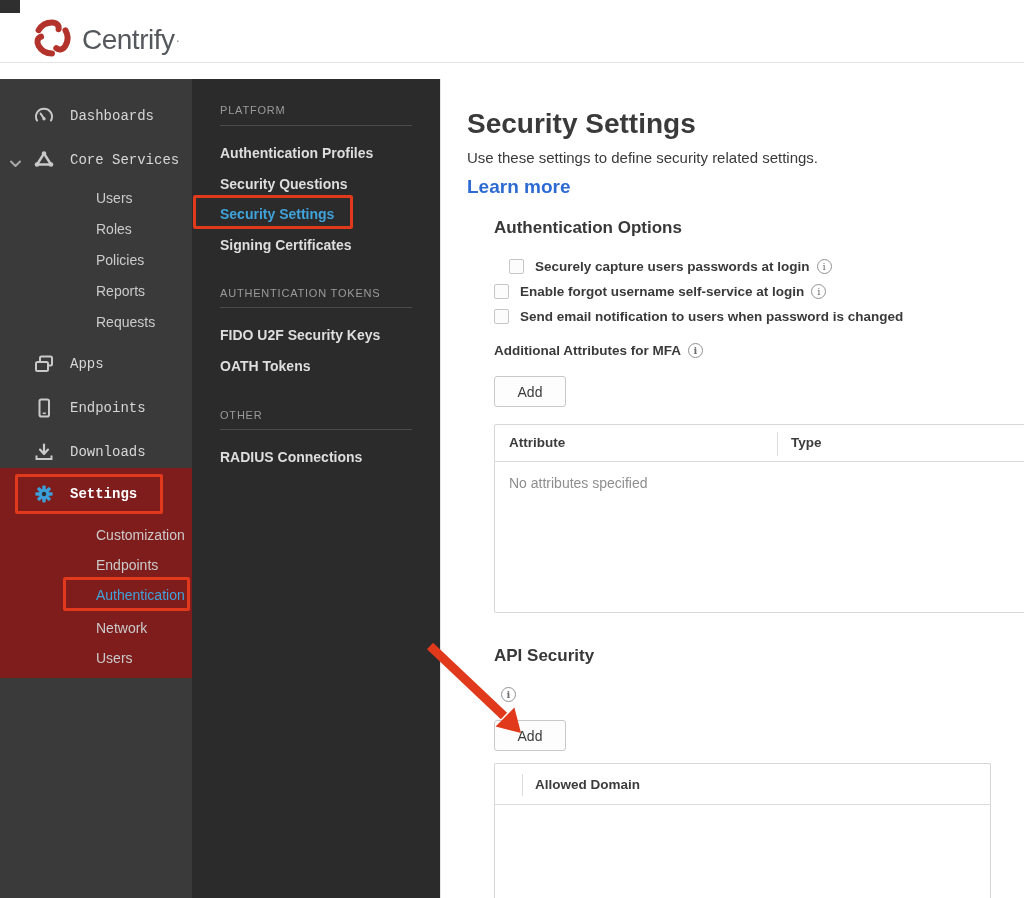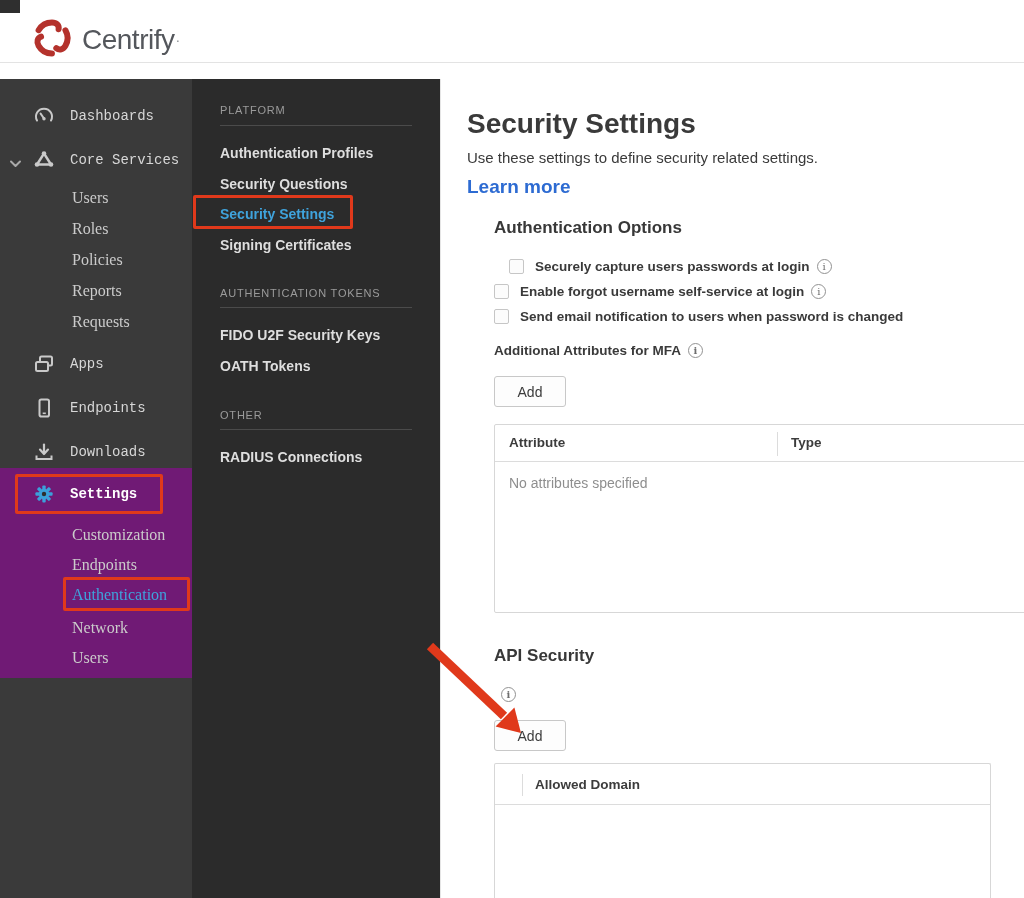--- a/index.html
+++ b/index.html
@@ -13,23 +13,23 @@
   .logo-wrap { position:absolute; left:30px; top:16px; display:flex; align-items:center; }
   .brand-text { font-size:28px; color:#54575c; letter-spacing:-0.5px; margin-left:8px; }
   .brand-mark { font-size:14px; color:#8b8f94; vertical-align:super; margin-left:1px; }
 
   
   .sidebar { position:absolute; left:0; top:79px; width:192px; height:819px; background:#3a3a3a; }
   .nav-row { position:absolute; left:0; width:192px; height:32px; display:flex; align-items:center; cursor:pointer;font-family:Liberation Mono, monospace; }
   .nav-icon { position:absolute; left:33px; width:22px; height:22px; display:flex; align-items:center; justify-content:center; }
   .nav-label { position:absolute; left:70px; font-size:14px; color:#d7d7d7; }
   .sub-row { position:absolute; left:0; width:192px; height:24px; display:flex; align-items:center; cursor:pointer; }
-  .sub-label { position:absolute; left:72px; font-size:16px; color:#cbcbcb;font-family:Liberation Serif, serif; }
+  .sub-label { position:absolute; left:96px; font-size:14px; color:#cbcbcb; }
   .chev { position:absolute; left:9px; top:12px; }
-  .settings-group { position:absolute; left:0; top:389px; width:192px; height:210px; background:#701a75; }
+  .settings-group { position:absolute; left:0; top:389px; width:192px; height:210px; background:#7f1d1d; }
   .settings-label { font-weight:bold; color:#ffffff; }
   .active-blue { color:#3fa3dc !important; }
 
   
   .submenu { position:absolute; left:192px; top:79px; width:248px; height:819px; background:#2b2b2b; }
   .sec-title { position:absolute; left:28px; font-size:11px; letter-spacing:0.8px; color:#9b9b9b; }
   .sec-divider { position:absolute; left:28px; width:192px; height:1px; background:#4b4b4b; }
   .sm-row { position:absolute; left:0; width:292px; height:24px; display:flex; align-items:center; cursor:pointer; }
   .sm-label { position:absolute; left:28px; font-size:14px; font-weight:bold; color:#dedede; }
 

